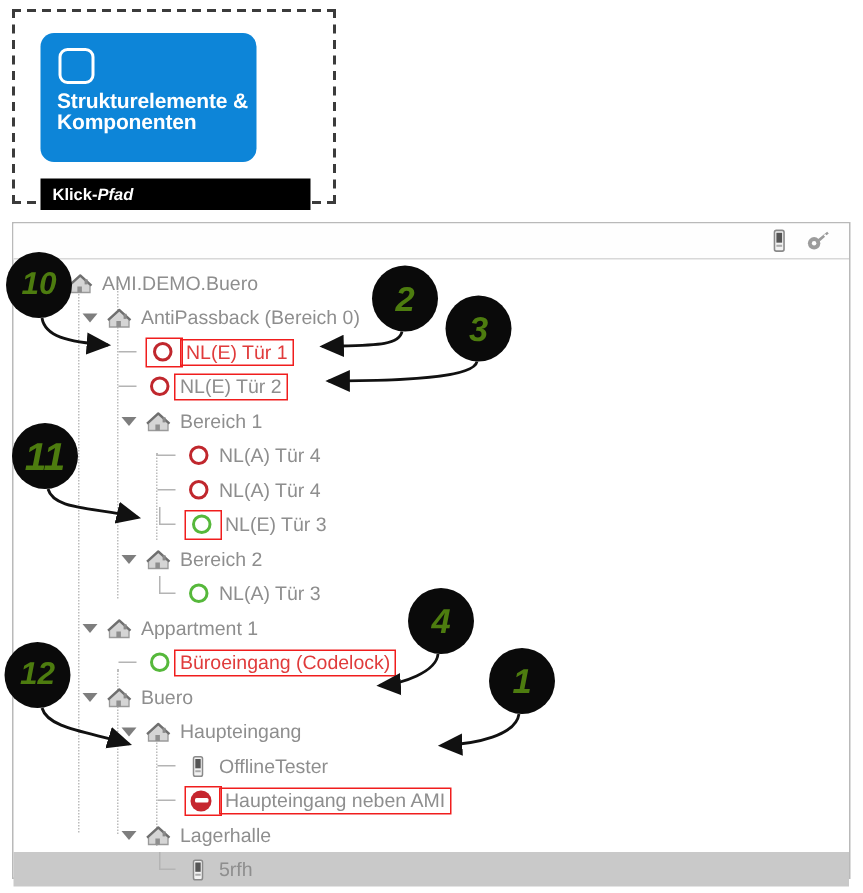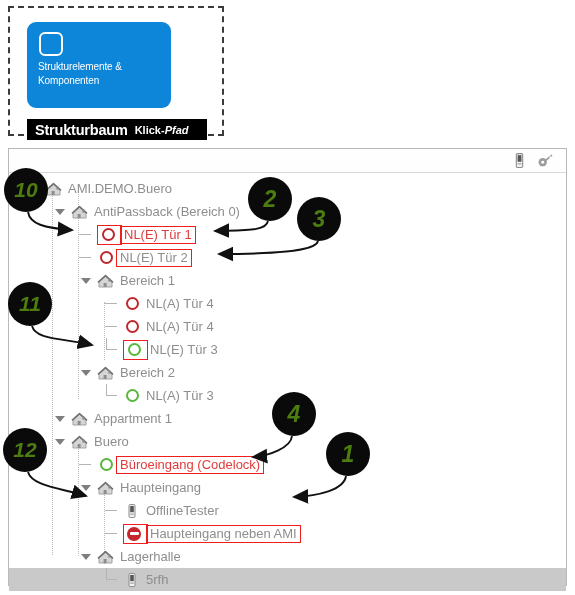--- a/index.html
+++ b/index.html
@@ -21,21 +21,21 @@
   #legend-card{
     position:absolute;left:17px;top:14px;width:144px;height:86px;
     background:#0d85d8;border-radius:9px;box-sizing:border-box;
   }
   #legend-card-icon{
     position:absolute;left:12px;top:10px;width:24px;height:24px;
     border:2px solid #ffffff;border-radius:6px;box-sizing:border-box;
   }
   #legend-card-label{
     position:absolute;left:11px;top:38px;width:130px;
-    color:#ffffff;font-size:10px;font-weight:normal;line-height:14px;
+    color:#ffffff;font-size:14px;font-weight:bold;line-height:14px;
     letter-spacing:-0.1px;
   }
   #legend-bar{
     position:absolute;left:17px;top:111px;width:180px;height:21px;
     background:#000000;color:#ffffff;
     display:flex;align-items:center;gap:7px;
     padding-left:8px;box-sizing:border-box;
   }
   #legend-bar .bar-main{font-size:14.5px;font-weight:bold;letter-spacing:-0.2px;}
   #legend-bar .bar-sub{font-size:11px;font-weight:bold;}
@@ -133,21 +133,20 @@
 </style>
 </head>
 <body>
 
 <div id="legend-box">
   <div id="legend-card">
     <div id="legend-card-icon"></div>
     <div id="legend-card-label">Strukturelemente &amp; Komponenten</div>
   </div>
   <div id="legend-bar">
-    <span class="bar-main">Strukturbaum</span>
     <span class="bar-sub"><span>Klick-</span><i>Pfad</i></span>
   </div>
 </div>
 
 <div id="tree-panel">
 
   <div id="tree-toolbar">
     <span title="reader">
       <svg class="tb-icon" viewBox="0 0 16 16" aria-hidden="true">
         <rect x="5" y="1.5" width="6" height="13" rx="1.2" fill="#f2f2f2" stroke="#8a8a8a" stroke-width="1"></rect>
@@ -295,41 +294,41 @@
             <svg width="18" height="16" viewBox="0 0 18 16">
               <path d="M2 9 L8.5 3.2 L15 9 L15 14 L2 14 Z" fill="#d5d5d5" stroke="#9a9a9a" stroke-width="0.9"></path>
               <path d="M1 9.4 L8.5 2.6 L16 9.4" fill="none" stroke="#6f6f6f" stroke-width="1.5" stroke-linejoin="round"></path>
               <rect x="6.6" y="10" width="3" height="4" fill="#8e8e8e"></rect>
               <rect x="11.4" y="5.2" width="2" height="3.4" fill="#8a8a8a"></rect>
             </svg>
           </span>
           <span class="lbl">Appartment 1</span>
         </div>
         <div class="tree-row">
+          <span style="flex: 0 0 70px; height: 23px;"></span>
+          <span class="hline"></span>
+          <span style="flex: 0 0 5px;"></span>
+          <span class="ic">
+            <span class="circ green"></span>
+          </span>
+          <span class="lbl red hi">Büroeingang (Codelock)</span>
+        </div>
+        <div class="tree-row">
           <span style="flex: 0 0 44px; height: 23px;"></span>
           <span class="twisty open"></span>
           <span style="flex: 0 0 5px;"></span>
           <span class="ic">
             <svg width="18" height="16" viewBox="0 0 18 16">
               <path d="M2 9 L8.5 3.2 L15 9 L15 14 L2 14 Z" fill="#d5d5d5" stroke="#9a9a9a" stroke-width="0.9"></path>
               <path d="M1 9.4 L8.5 2.6 L16 9.4" fill="none" stroke="#6f6f6f" stroke-width="1.5" stroke-linejoin="round"></path>
               <rect x="6.6" y="10" width="3" height="4" fill="#8e8e8e"></rect>
               <rect x="11.4" y="5.2" width="2" height="3.4" fill="#8a8a8a"></rect>
             </svg>
           </span>
           <span class="lbl">Buero</span>
-        </div>
-        <div class="tree-row">
-          <span style="flex: 0 0 70px; height: 23px;"></span>
-          <span class="hline"></span>
-          <span style="flex: 0 0 5px;"></span>
-          <span class="ic">
-            <span class="circ green"></span>
-          </span>
-          <span class="lbl red hi">Büroeingang (Codelock)</span>
         </div>
         <div class="tree-row">
           <span style="flex: 0 0 70px; height: 23px;"></span>
           <span class="twisty open"></span>
           <span style="flex: 0 0 5px;"></span>
           <span class="ic">
             <svg width="18" height="16" viewBox="0 0 18 16">
               <path d="M2 9 L8.5 3.2 L15 9 L15 14 L2 14 Z" fill="#d5d5d5" stroke="#9a9a9a" stroke-width="0.9"></path>
               <path d="M1 9.4 L8.5 2.6 L16 9.4" fill="none" stroke="#6f6f6f" stroke-width="1.5" stroke-linejoin="round"></path>
               <rect x="6.6" y="10" width="3" height="4" fill="#8e8e8e"></rect>
@@ -412,17 +411,17 @@
 
   <path d="M346,476 C344,490 318,496 294,497" stroke="#111" stroke-width="1.9" fill="none" marker-end="url(#ah)"></path>
 
   <path d="M28,472 C32,486 60,488 86,496" stroke="#111" stroke-width="1.9" fill="none" marker-end="url(#ah)"></path>
 </svg>
 
 <div id="badges">
     <div class="badge" style="left: 4px; top: 168px; width: 44px; height: 44px; font-size: 21px;">10</div>
     <div class="badge" style="left: 248px; top: 177px; width: 44px; height: 44px; font-size: 23px;">2</div>
     <div class="badge" style="left: 297px; top: 197px; width: 44px; height: 44px; font-size: 23px;">3</div>
-    <div class="badge" style="left: 8px; top: 282px; width: 44px; height: 44px; font-size: 21px;">11</div>
+    <div class="badge" style="left: 8px; top: 282px; width: 44px; height: 44px; font-size: 26px;">11</div>
     <div class="badge" style="left: 272px; top: 392px; width: 44px; height: 44px; font-size: 23px;">4</div>
     <div class="badge" style="left: 326px; top: 432px; width: 44px; height: 44px; font-size: 23px;">1</div>
     <div class="badge" style="left: 3px; top: 428px; width: 44px; height: 44px; font-size: 21px;">12</div>
   </div>
 
 </body></html>

